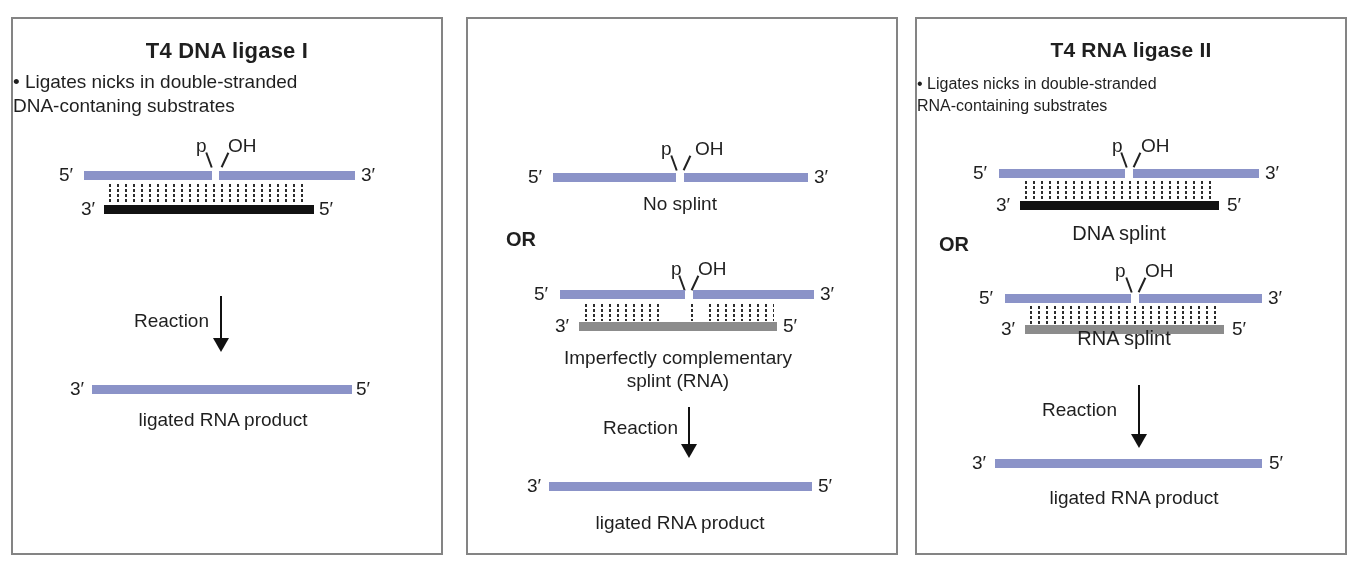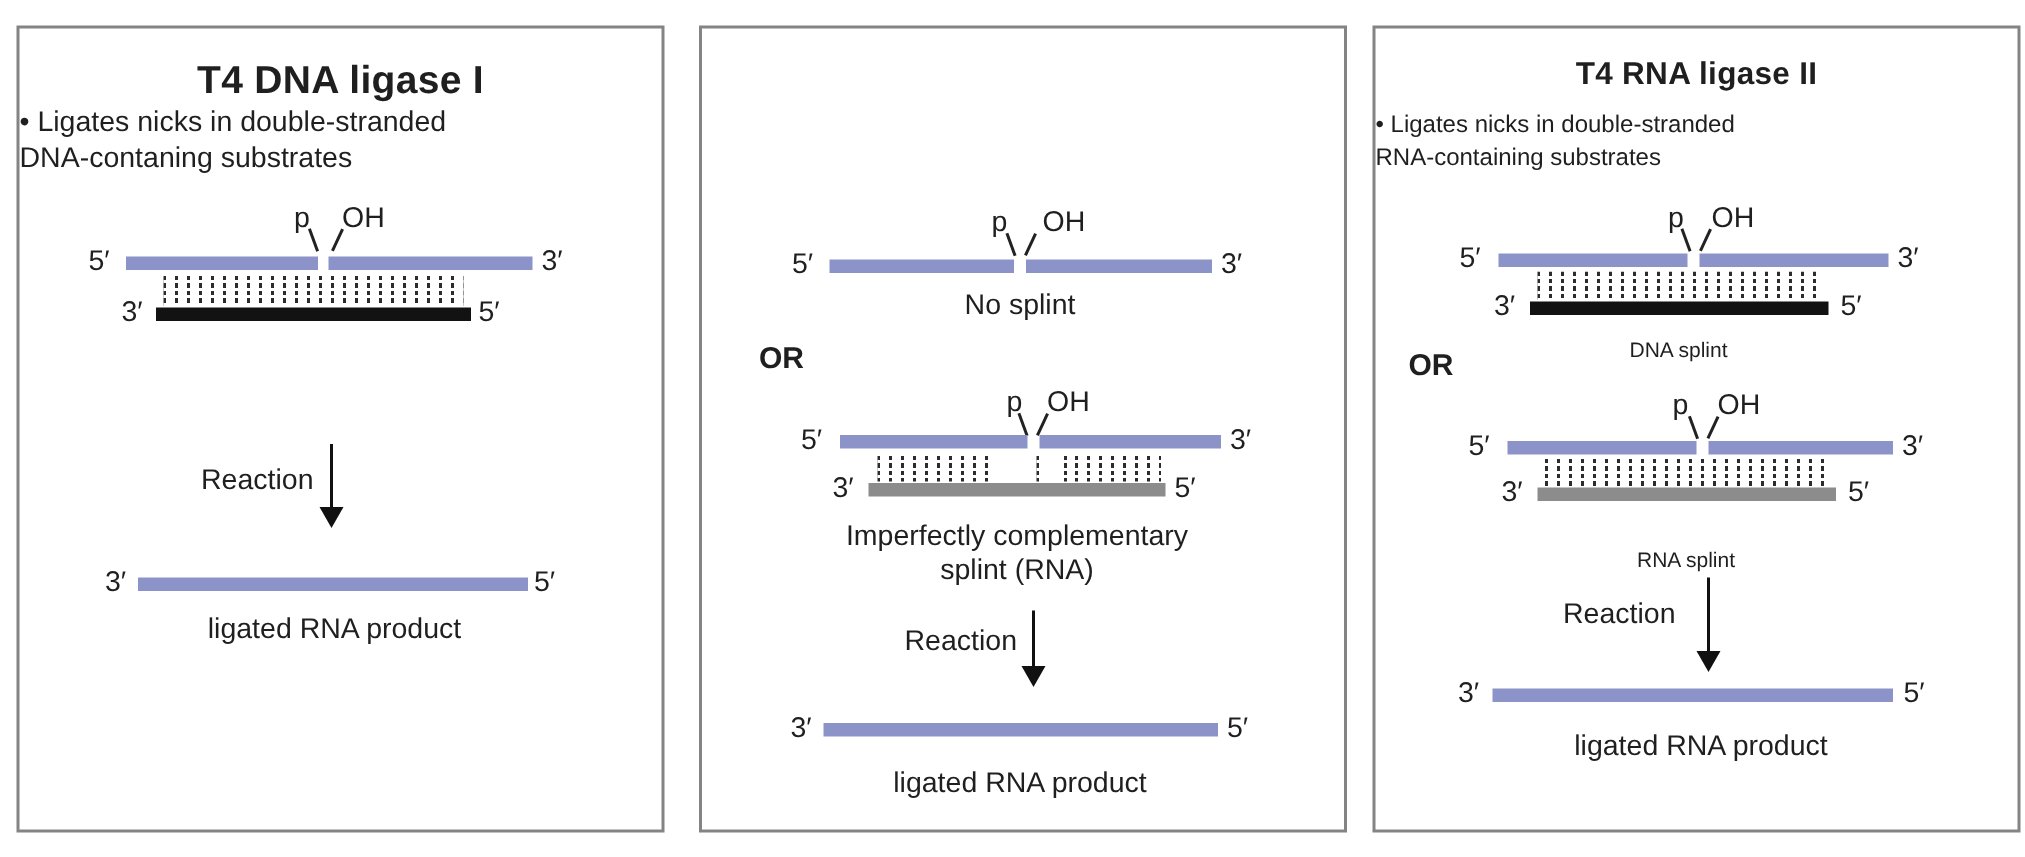--- a/index.html
+++ b/index.html
@@ -6,38 +6,38 @@
     --strand:#8b93c8; --dna:#121212; --rna:#8c8c8c; --border:#848484; --ink:#1f1f1f;
   }
   html,body{margin:0;padding:0;}
   body{
     width:1350px;height:571px;background:#ffffff;position:relative;overflow:hidden;
     font-family:"Liberation Sans", sans-serif;color:var(--ink);
   }
   .panel{position:absolute;top:17px;width:432px;height:538px;background:#fff;
          border:2px solid var(--border);box-sizing:border-box;}
   .title{position:absolute;left:0;width:100%;text-align:center;margin:0;
-         font-size:26px;font-weight:bold;letter-spacing:0.2px;}
+         font-size:22px;font-weight:bold;letter-spacing:0.2px;}
   .title.small{font-size:21px;}
   .bullet{position:absolute;left:0;width:100%;text-align:left;font-size:19px;line-height:24px;}
   .bullet.small{font-size:16px;line-height:22px;}
   .strand{position:absolute;height:9px;background:var(--strand);}
   .splint-dna{position:absolute;height:9px;background:var(--dna);}
   .splint-rna{position:absolute;height:9px;background:var(--rna);}
   .pairing{position:absolute;
     background-image:
       repeating-linear-gradient(to bottom, transparent 0 3px, #ffffff 3px 5px),
       repeating-linear-gradient(to right, #2c2c2c 0 2px, transparent 2px 8px);}
   .endlbl{position:absolute;font-size:19px;line-height:20px;}
   .nicklbl{position:absolute;font-size:19px;line-height:20px;}
   .tick{position:absolute;width:2px;height:16px;background:#222;}
   .tl{transform:rotate(-20deg);}
   .tr{transform:rotate(25deg);}
   .cap{position:absolute;text-align:center;font-size:19px;line-height:23px;}
-  .cap.small{font-size:14px;line-height:22px;}
+  .cap.small{font-size:20px;line-height:22px;}
   .or{position:absolute;font-size:20px;font-weight:bold;}
   .rxn{position:absolute;text-align:right;font-size:19px;}
   .aline{position:absolute;width:2px;background:#111;}
   .ahead{position:absolute;width:0;height:0;border-left:8px solid transparent;
          border-right:8px solid transparent;border-top:14px solid #111;}
 </style>
 </head>
 <body>
 
 <section class="panel" style="left:11px">
@@ -141,21 +141,21 @@
   <div class="tick tl" style="left:211px;top:258px"></div>
   <div class="tick tr" style="left:224px;top:258px"></div>
   <span class="endlbl" style="left:62px;top:269px">5′</span>
   <div class="strand" style="left:88px;top:275px;width:126px"></div>
   <div class="strand" style="left:222px;top:275px;width:123px"></div>
   <span class="endlbl" style="left:351px;top:269px">3′</span>
   <div class="pairing" style="left:113px;top:287px;width:189px;height:18px"></div>
   <span class="endlbl" style="left:84px;top:300px">3′</span>
   <div class="splint-rna" style="left:108px;top:306px;width:199px"></div>
   <span class="endlbl" style="left:315px;top:300px">5′</span>
-  <div class="cap small" style="left:127px;top:343px;width:160px">RNA splint</div>
+  <div class="cap small" style="left:127px;top:308px;width:160px">RNA splint</div>
 
   <div class="rxn" style="left:70px;top:380px;width:130px">Reaction</div>
   <div class="aline" style="left:221px;top:366px;height:50px"></div>
   <div class="ahead" style="left:214px;top:415px"></div>
 
   <span class="endlbl" style="left:55px;top:434px">3′</span>
   <div class="strand" style="left:78px;top:440px;width:267px"></div>
   <span class="endlbl" style="left:352px;top:434px">5′</span>
   <div class="cap" style="left:27px;top:467px;width:380px">ligated RNA product</div>
 </section>

